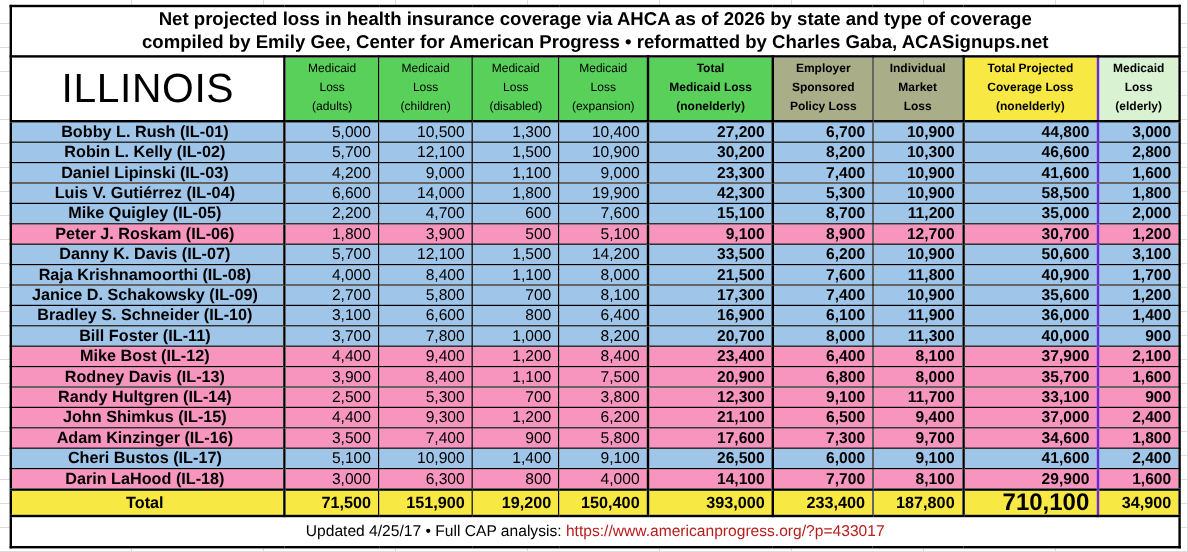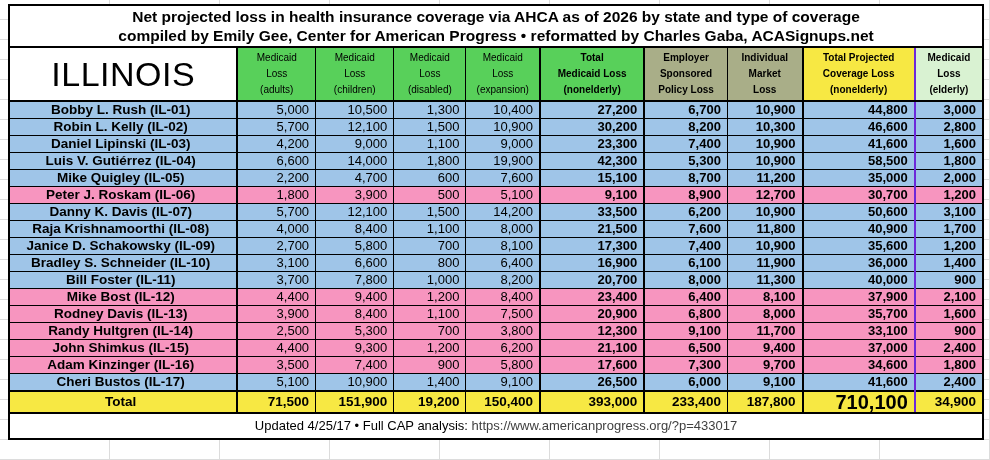--- a/index.html
+++ b/index.html
@@ -52,21 +52,21 @@
 
   tr.total td {
     background:var(--total_yellow,#f7e843); font-weight:bold; font-size:13.5px;
     height:20px; line-height:20px; border-top:2px solid #000; border-bottom:2px solid #000;
   }
   tr.total td.grand { font-size:20px; }
   tr.note td {
     background:#fff; text-align:center; font-size:13px; height:24px; line-height:24px;
     border:2px solid #000;
   }
-  tr.note .url { color:#404040; text-decoration:none; }
+  tr.note .url { color:#b91c1c; text-decoration:none; }
 </style>
 </head>
 <body>
 
 <div class="canvas">
   <table class="sheet">
     <colgroup>
       <col style="width:228px">
         <col style="width:78px">
         <col style="width:78px">
@@ -314,20 +314,32 @@
           <td class="num">5,100</td>
           <td class="num">10,900</td>
           <td class="num">1,400</td>
           <td class="num">9,100</td>
           <td class="num c4 boldval">26,500</td>
           <td class="num boldval">6,000</td>
           <td class="num boldval">9,100</td>
           <td class="num c7 boldval">41,600</td>
           <td class="num boldval">2,400</td>
         </tr>
+        <tr class="data-row rep">
+          <td class="name">Darin LaHood (IL-18)</td>
+          <td class="num">3,000</td>
+          <td class="num">6,300</td>
+          <td class="num">800</td>
+          <td class="num">4,000</td>
+          <td class="num c4 boldval">14,100</td>
+          <td class="num boldval">7,700</td>
+          <td class="num boldval">8,100</td>
+          <td class="num c7 boldval">29,900</td>
+          <td class="num boldval">1,600</td>
+        </tr>
       </tbody>
     <tfoot>
       <tr class="total">
         <td class="name">Total</td>
         <td class="num">71,500</td>
         <td class="num">151,900</td>
         <td class="num">19,200</td>
         <td class="num">150,400</td>
         <td class="num c4">393,000</td>
         <td class="num">233,400</td>

